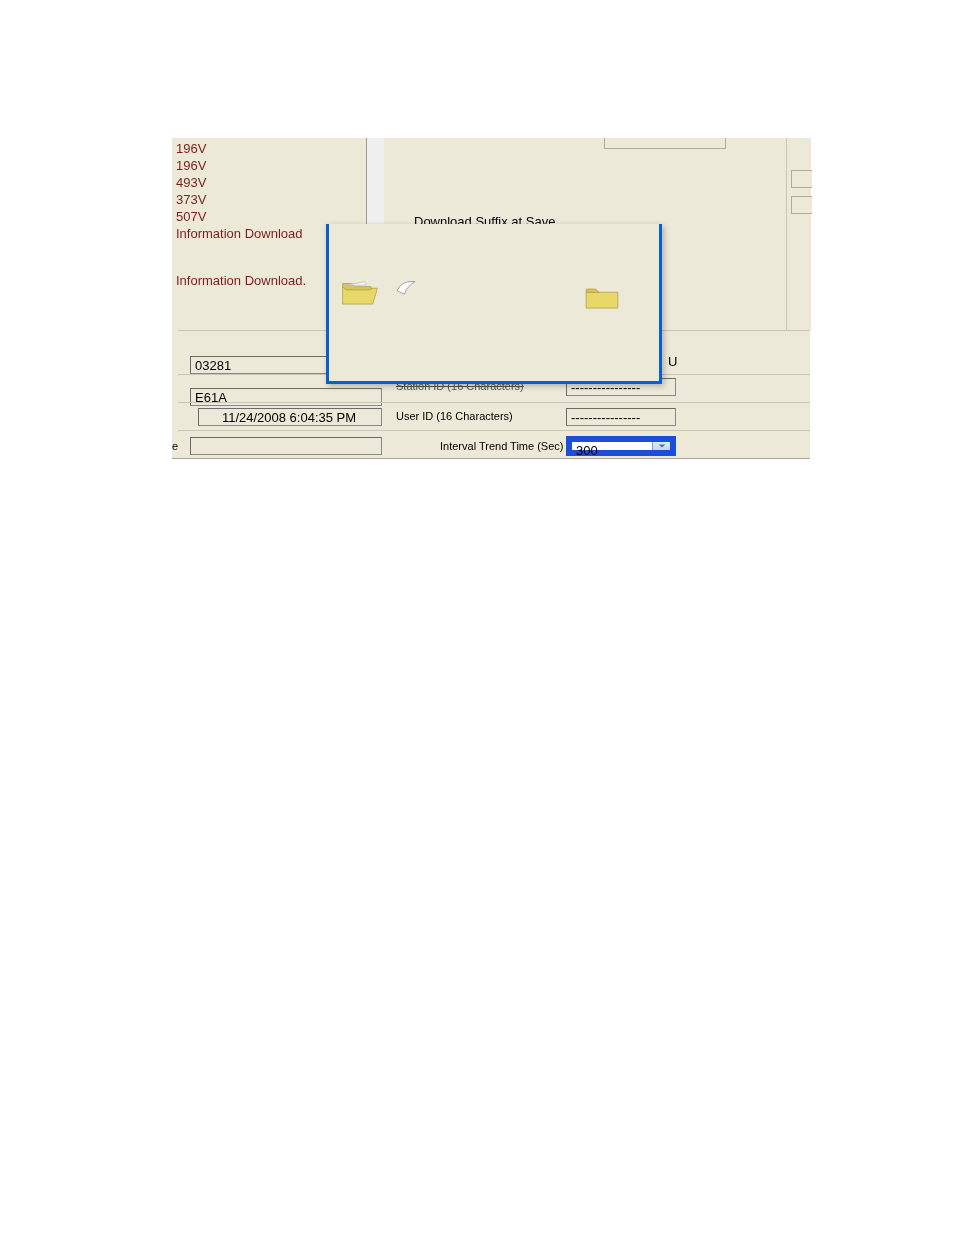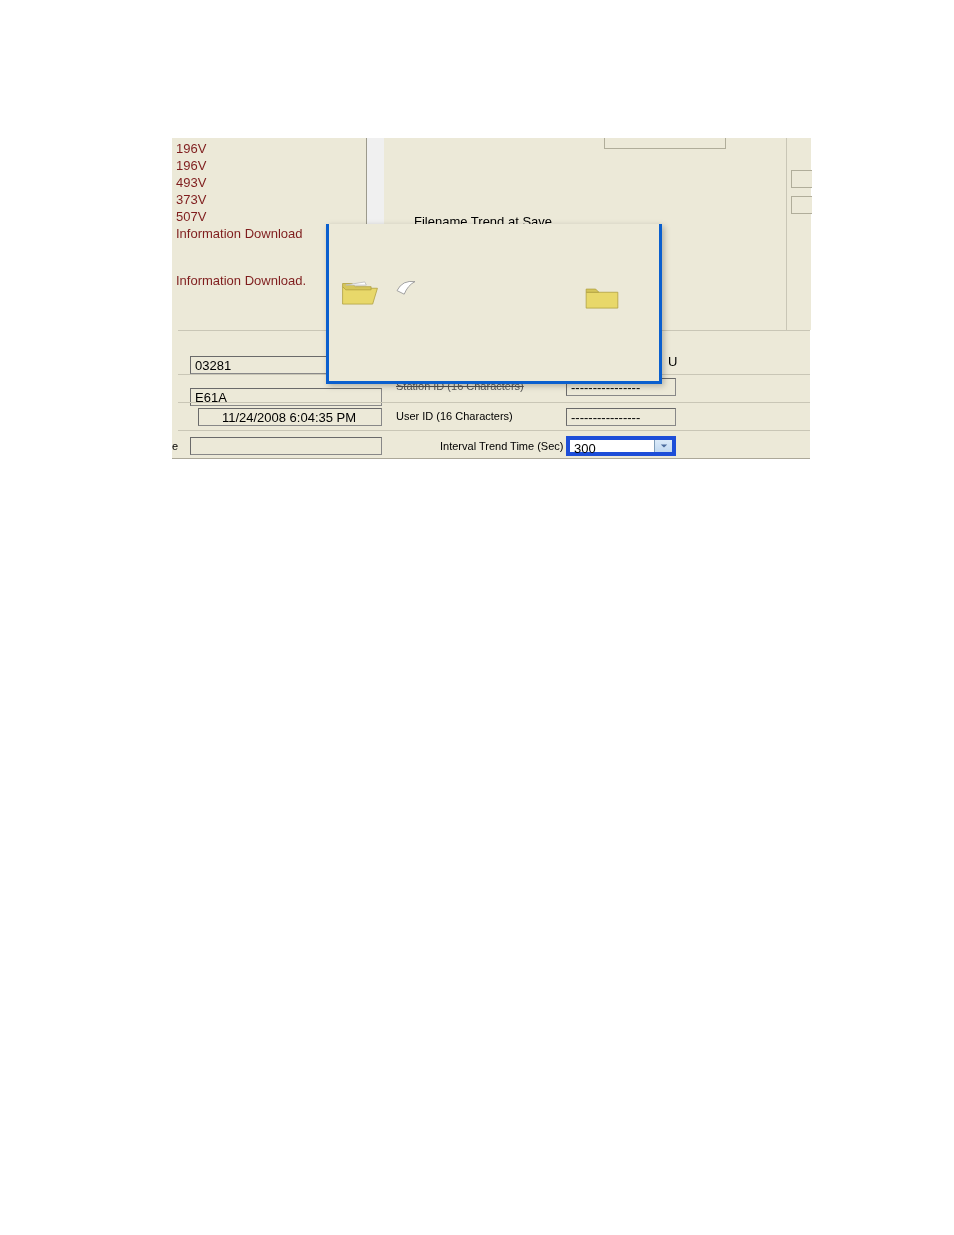--- a/index.html
+++ b/index.html
@@ -98,21 +98,21 @@
     border-top-color:#6a6a6a;
     border-left-color:#6a6a6a;
     background:#ece9d8;
   }
   .form-label {
     font-size: 11px;
     color: #000;
   }
   .combo {
     position: relative;
-    border: 4px solid #1d4ed8;
+    border: 6px solid #1d4ed8;
     background: #fff;
     height: 20px;
     box-sizing: border-box;
     padding: 1px 20px 1px 4px;
     font: 13px Tahoma, Arial, sans-serif;
   }
   .combo .arrow {
     position: absolute;
     right: 0; top: 0;
     width: 17px; height: 100%;
@@ -210,21 +210,21 @@
   <div class="white-panel-right"></div>
   <div class="inner-raised"></div>
 
   <div class="right-partial">
     <div class="right-btn" style="left:4px;top:32px;"></div>
     <div class="right-btn" style="left:4px;top:58px;"></div>
   </div>
 
   <div class="calib-btn"></div>
 
-  <div class="filename-label">Filename Trend at Save</div>
+  <div class="filename-label">Download Suffix at Save</div>
 
   <div class="status-col">
     <div>196V</div>
     <div>196V</div>
     <div>493V</div>
     <div>373V</div>
     <div>507V</div>
     <div>Information Download</div>
     <div style="height:30px"></div>
     <div>Information Download.</div>

